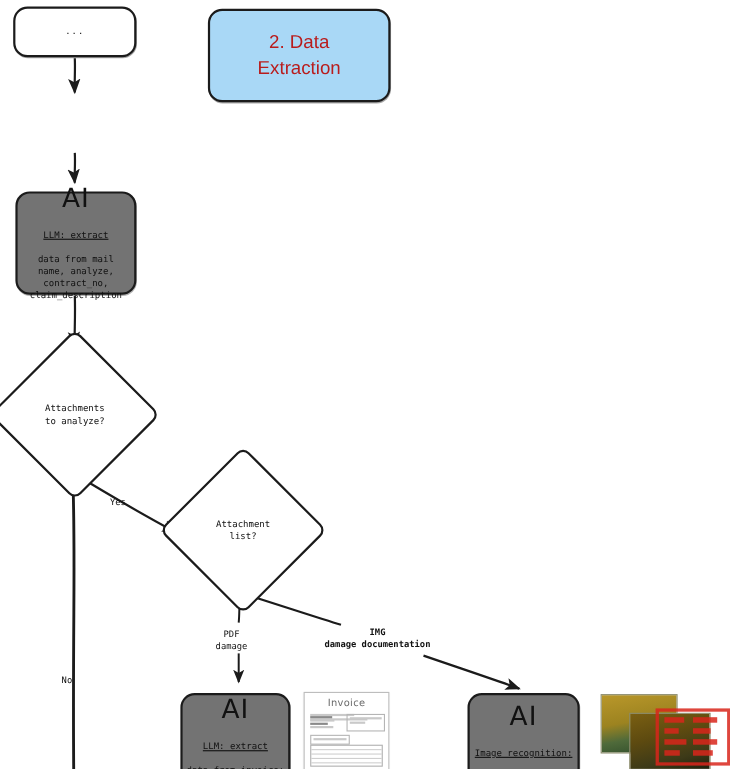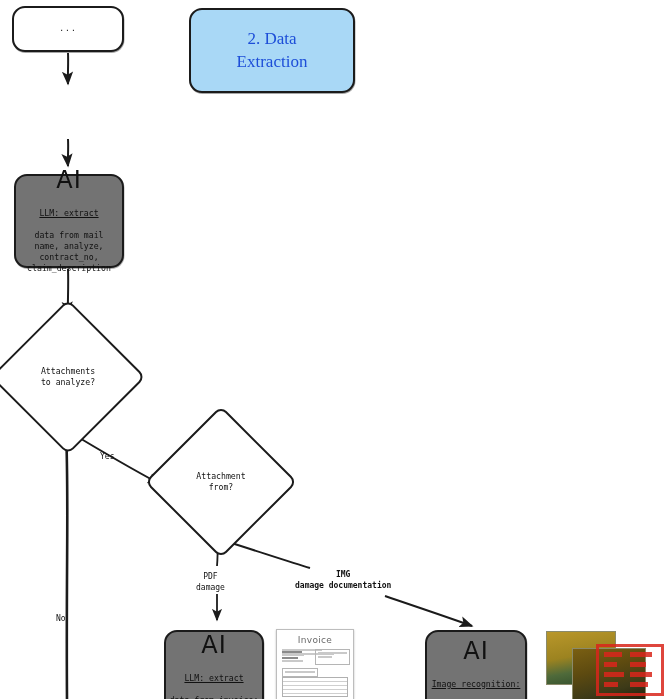--- a/index.html
+++ b/index.html
@@ -103,21 +103,21 @@
     <path d="M66,430 C69,500 66,560 67,699" stroke="#1b1b1b" stroke-width="2.6" fill="none"></path>
 
     <path d="M219,537 C217,548 218,556 217,566" stroke="#1b1b1b" stroke-width="1.8" fill="none"></path>
     <path d="M217,594 C217,605 217,612 217,620" stroke="#1b1b1b" stroke-width="1.8" fill="none" marker-end="url(#ah)"></path>
 
     <path d="M222,540 C260,552 290,562 310,568" stroke="#1b1b1b" stroke-width="2" fill="none"></path>
     <path d="M385,596 C420,608 450,618 472,626" stroke="#1b1b1b" stroke-width="2" fill="none" marker-end="url(#ah)"></path>
   </svg>
 
   <div class="node rnd" style="left:189px;top:8px;width:166px;height:85px;background:#a9d8f6;border-width:2.6px;">
-    <div style="font-family:Liberation Serif, serif;font-size:17px;line-height:1.3;color:#1d4ed8;white-space:pre-line;">2. Data
+    <div style="font-family:Liberation Sans, sans-serif;font-size:17px;line-height:1.3;color:#b91c1c;white-space:pre-line;">2. Data
 Extraction</div>
   </div>
 
   <div class="node rnd ellipsis-node">
     <div class="ellipsis-txt">...</div>
   </div>
 
 
   <div class="node ai-node ai1">
     <div class="ai-badge">AI</div>
@@ -132,21 +132,21 @@
 
   <div class="diamond dia1">
     <div class="shape"></div>
     <div class="dlabel">Attachments
 to analyze?</div>
   </div>
 
   <div class="diamond dia2">
     <div class="shape"></div>
     <div class="dlabel">Attachment
-from?</div>
+list?</div>
   </div>
 
   <div class="node ai-node ai2">
     <div class="ai-badge">AI</div>
     <div class="ai-body">
       <span class="first">LLM: extract</span><br>
       <span>data from invoice:
 recipient, list of</span>
     </div>
   </div>

